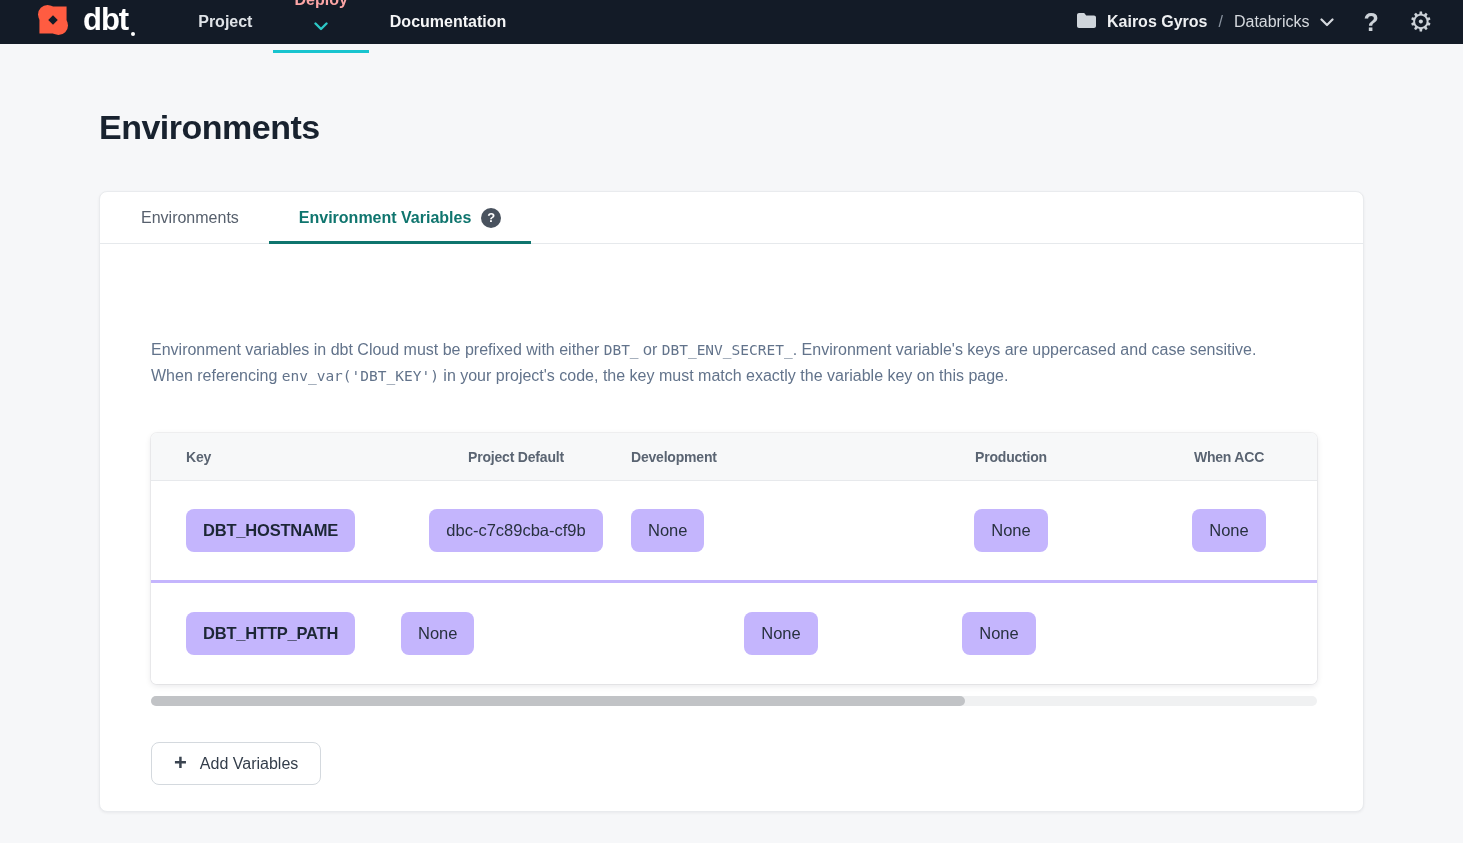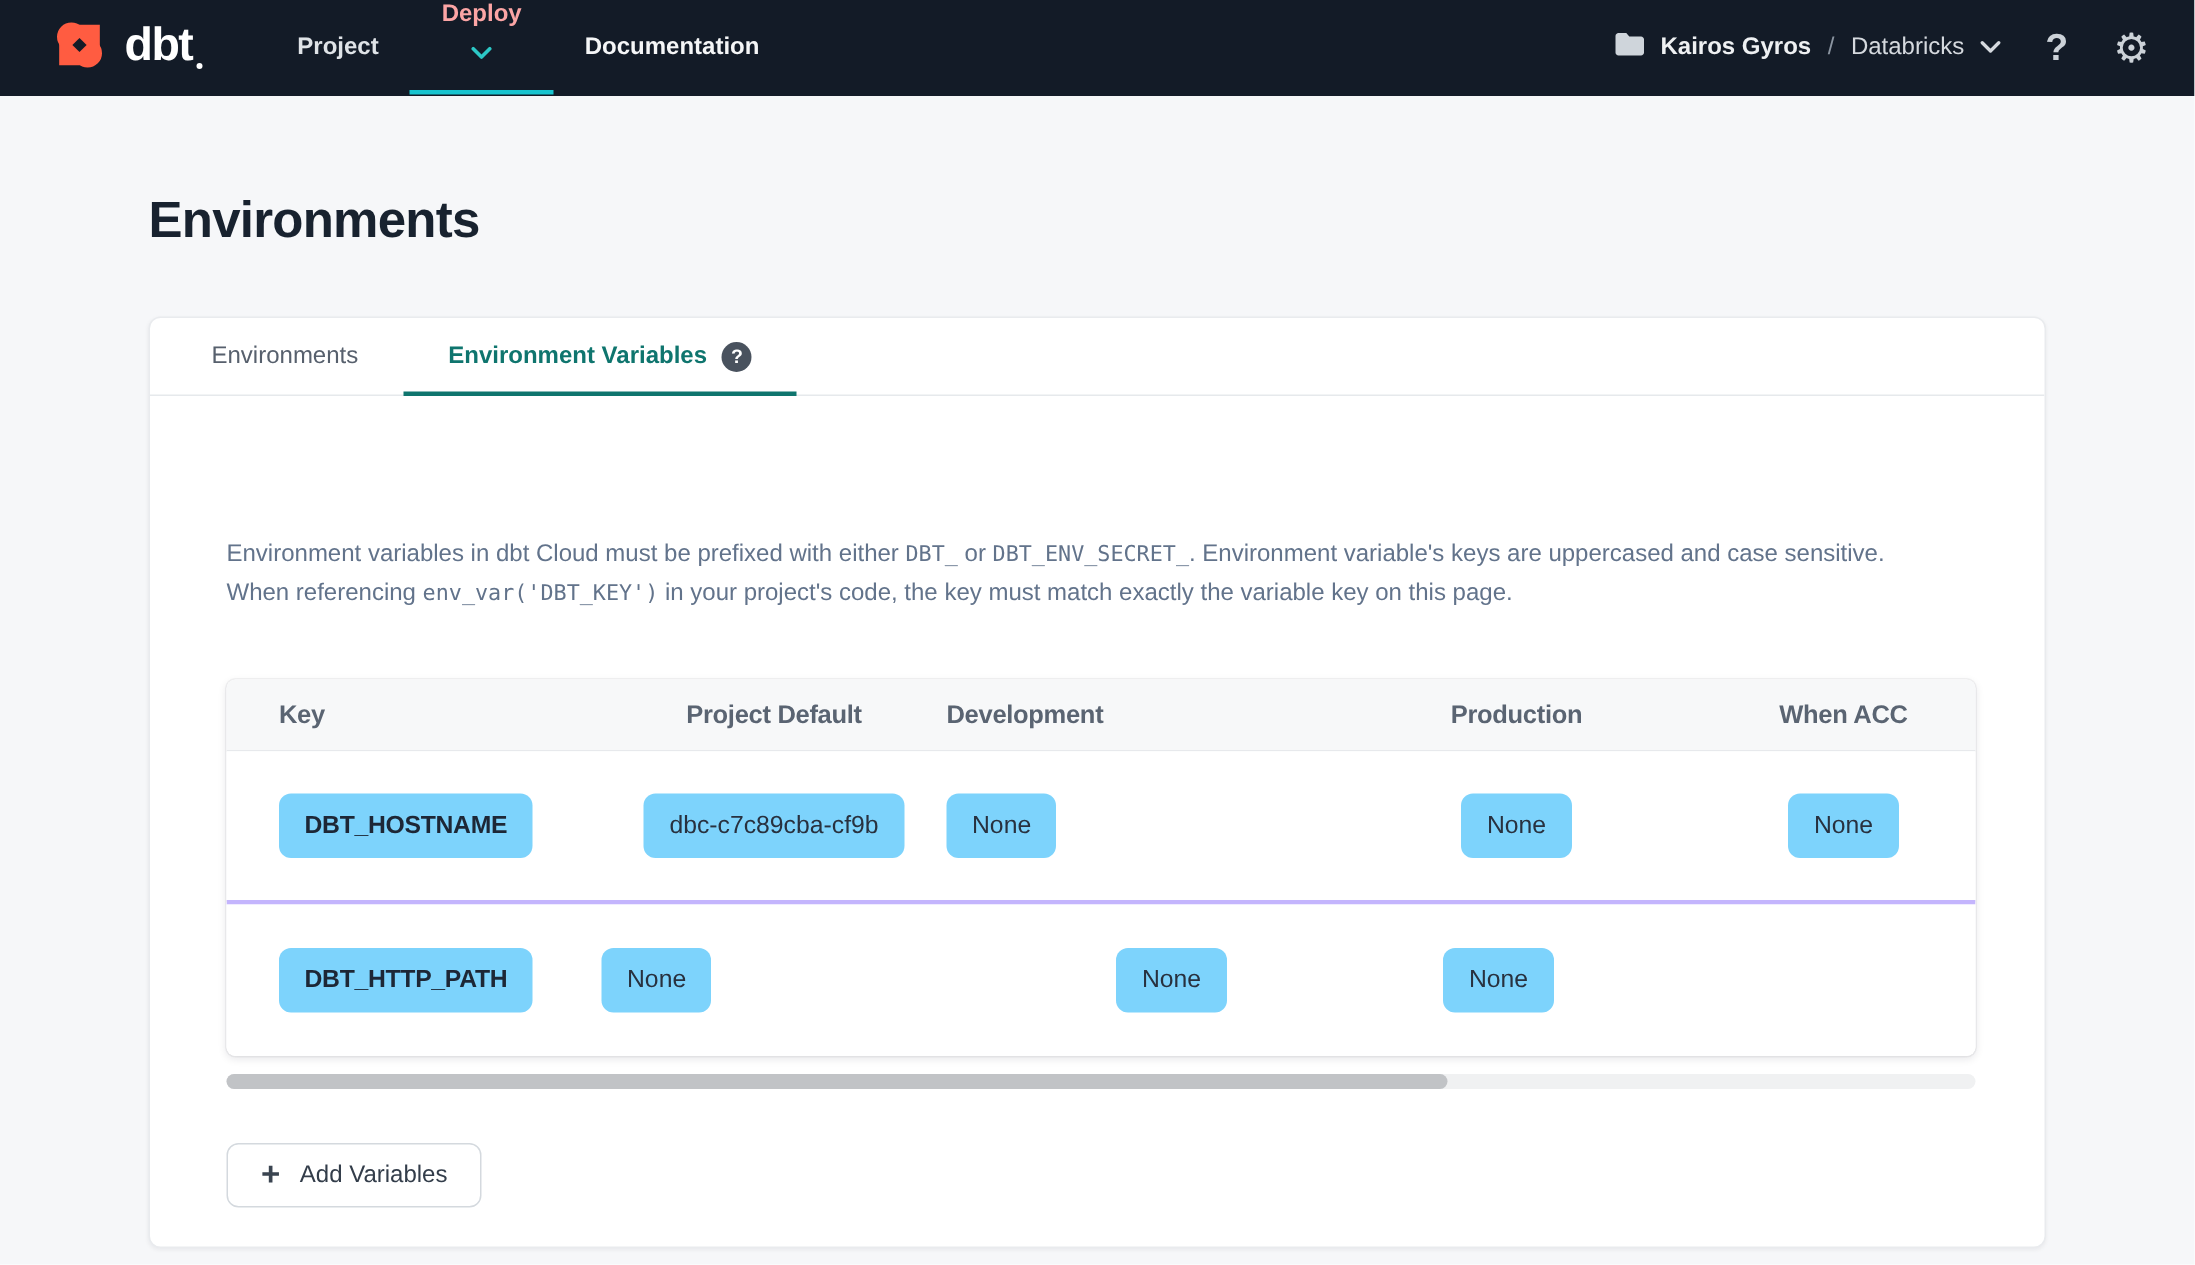--- a/index.html
+++ b/index.html
@@ -6,21 +6,21 @@
   html,body { width:1463px; height:843px; }
   body {
     font-family: "Liberation Sans", sans-serif;
     background: #f6f7f9;
     overflow: hidden;
     color: #1a2433;
   }
 
   
   .topnav {
-    height: 64px;
+    height: 44px;
     background: #131b27;
     display: flex;
     align-items: center;
     padding: 0 30px;
   }
   .logo { display:flex; align-items:flex-start; gap:7px; margin-right:42px; }
   .logo-word {
     color:#fff; font-size:31px; font-weight:700; letter-spacing:-1px; line-height:46px;
     position:relative; padding-right:7px;
   }
@@ -108,33 +108,33 @@
     width: 1166px;
     border-radius: 6px;
     background:#fff;
     box-shadow: 0 0 0 1px rgba(16,24,40,0.05), 0 2px 6px rgba(16,24,40,0.10);
   }
   .thead {
     display:flex; align-items:center; height:48px;
     background:#f7f8f9;
     border-bottom:1px solid #e7e9ec;
     border-radius:6px 6px 0 0;
-    font-size:17px; font-weight:600; color:#5a6472; letter-spacing:-0.2px;
+    font-size:14px; font-weight:600; color:#5a6472; letter-spacing:-0.2px;
   }
   .trow { display:flex; align-items:center; height:99px; background:#fff; }
   .trow + .trow { border-top:3px solid #c4b5fd; height:104px; }
   .trow:last-child { border-radius:0 0 6px 6px; }
   .col-key   { flex:0 0 250px; padding-left:35px; text-align:left; }
   .col-pd    { flex:0 0 230px; text-align:center; }
   .col-dev   { flex:0 0 250px; text-align:left; }
   .col-prod  { flex:0 0 260px; text-align:center; }
   .col-unity { flex:0 0 176px; text-align:center; }
   .pill {
     display:inline-block;
-    background:#7dd3fc;
+    background:#c4b5fd;
     border-radius:8px;
     padding:12px 17px;
     font-size:16.5px;
     color:#28313f;
     white-space:nowrap;
   }
   .pill.key { font-weight:700; color:#1d2736; letter-spacing:-0.2px; }
 
   
   .hscroll {

